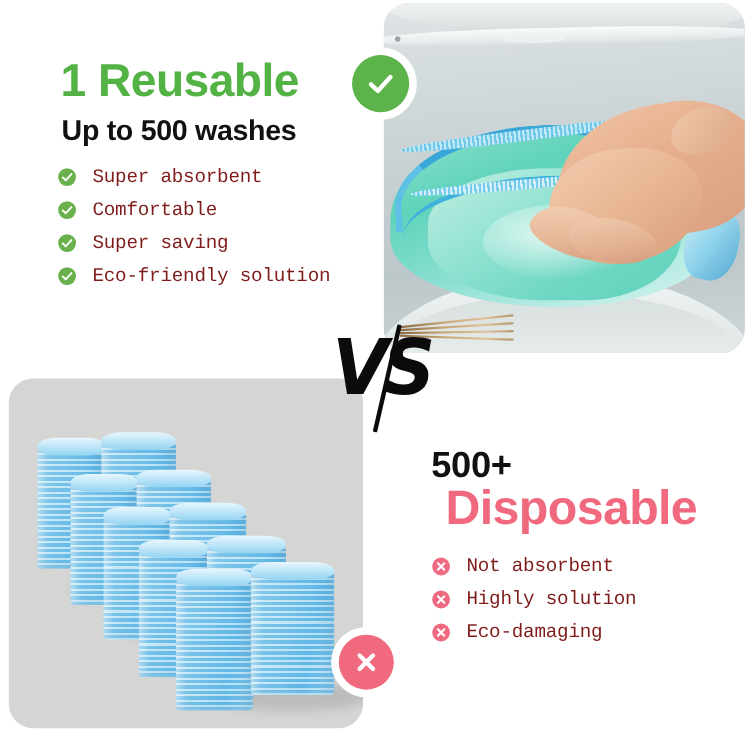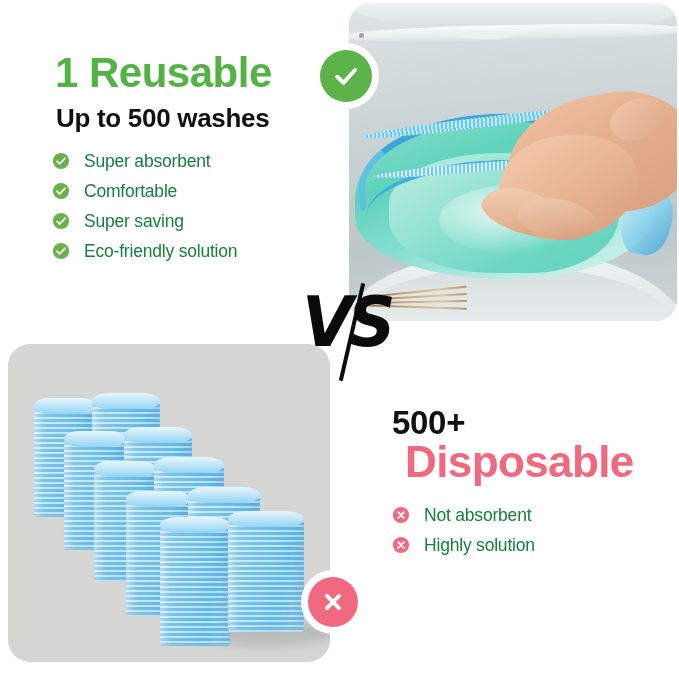--- a/index.html
+++ b/index.html
@@ -177,21 +177,21 @@
     border-radius:50%/100%;
     background:linear-gradient(180deg,#e6f6fd 0%,#b6e2f7 60%,#93d4f2 100%);
   }
   .shadow{
     position:absolute;background:rgba(90,95,95,.22);
     border-radius:50%;filter:blur(5px);
   }
 
   
   .vs-wrap{
-    position:absolute;left:302px;top:284px;width:86px;height:96px;
+    position:absolute;left:302px;top:296px;width:86px;height:96px;
   }
   .vs-text{
     position:absolute;left:0;top:6px;
     font-family:"DejaVu Sans","Liberation Sans",sans-serif;
     font-weight:900;font-size:66px;line-height:66px;
     letter-spacing:-5px;color:#0b0b0b;
     font-style:italic;
     transform:scaleY(1.06);
   }
   .vs-slash{
@@ -233,22 +233,23 @@
   }
   .list.right{left:392px;top:500px;width:270px;}
   .li{
     display:flex;align-items:center;height:30px;margin-bottom:0px;
   }
   .li .ic{
     width:18px;height:18px;flex:0 0 18px;margin-right:14px;
     display:flex;align-items:center;justify-content:center;
   }
   .li .tx{
-    font-size:17.5px;color:#15803d;font-weight:400;letter-spacing:-0.2px;
+    font-size:17.5px;color:#7f1d1d;font-weight:400;letter-spacing:-0.2px;
     white-space:nowrap;
+    font-family:Liberation Mono, monospace;
   }
 
   .disp-count{
     position:absolute;left:392px;top:404px;
     font-size:33px;font-weight:700;color:#111111;letter-spacing:-0.3px;
   }
   .disp-head{
     position:absolute;left:390px;top:437px;
     font-size:44px;font-weight:700;color:#f0697f;
     letter-spacing:-0.6px;line-height:50px;white-space:nowrap;margin-left:15px;
@@ -415,15 +416,24 @@
     </div>
     <div class="li">
       <span class="ic">
         <svg width="18" height="18" viewBox="0 0 20 20">
           <circle cx="10" cy="10" r="9" fill="#ef6a80"></circle>
           <path d="M6.8 6.8 L13.2 13.2 M13.2 6.8 L6.8 13.2" fill="none" stroke="#ffffff" stroke-width="2.1" stroke-linecap="round"></path>
         </svg>
       </span>
       <span class="tx">Highly solution</span>
     </div>
+    <div class="li">
+      <span class="ic">
+        <svg width="18" height="18" viewBox="0 0 20 20">
+          <circle cx="10" cy="10" r="9" fill="#ef6a80"></circle>
+          <path d="M6.8 6.8 L13.2 13.2 M13.2 6.8 L6.8 13.2" fill="none" stroke="#ffffff" stroke-width="2.1" stroke-linecap="round"></path>
+        </svg>
+      </span>
+      <span class="tx">Eco-damaging</span>
+    </div>
   </div>
 
 </div>
 
 </body></html>

